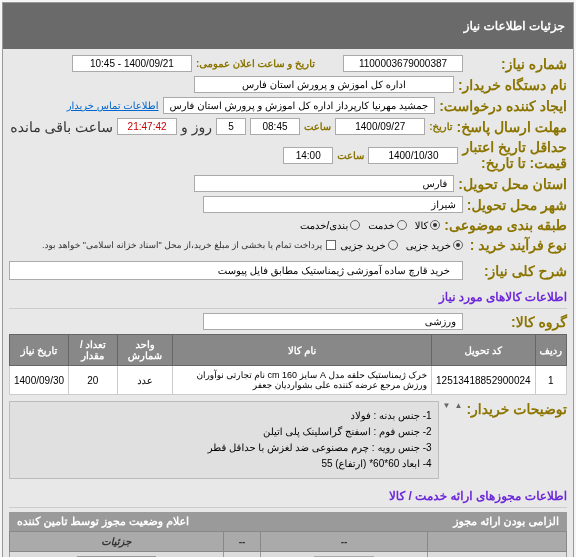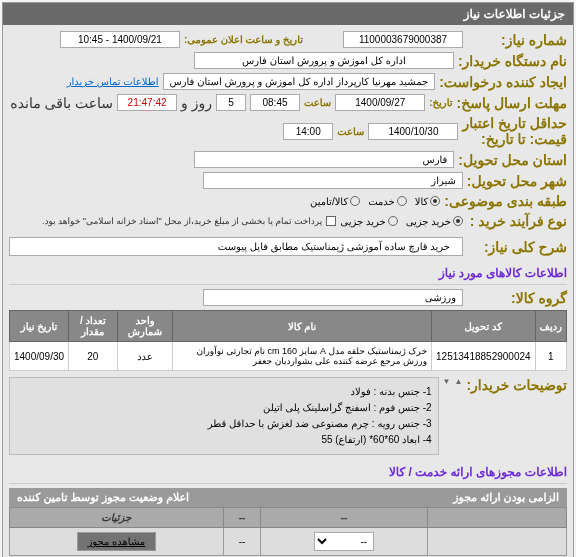--- a/index.html
+++ b/index.html
@@ -1,18 +1,18 @@
 <!DOCTYPE html>
 <html dir="rtl" lang="fa"><head>
 <meta charset="utf-8">
 <style>
 * { box-sizing: border-box; margin: 0; padding: 0; }
 body { font-family: Tahoma, Arial, sans-serif; font-size: 11px; background: #f5f5f5; width: 576px; direction: rtl; }
 .panel { border: 1px solid #999; margin: 2px; }
-.panel-header { background: #6a6a6a; color: #fff; padding: 4px 8px; font-weight: bold; font-size: 12px; }
+.panel-header { background: #6a6a6a; color: #fff; padding: 16px 8px; font-weight: bold; font-size: 12px; }
 .panel-body { padding: 6px; background: #e8e8e8; }
 .row { display: flex; align-items: center; margin-bottom: 4px; gap: 4px; flex-wrap: wrap; }
 .lbl { color: #8b7500; font-weight: bold; min-width: 100px; text-align: right; font-size: 14px; }
 .lbl-sm { color: #8b7500; font-weight: bold; font-size: 10px; }
 .val-box { background: #fff; border: 1px solid #aaa; padding: 2px 6px; min-width: 120px; display: inline-block; font-size: 10px; text-align: center; }
 .val-text { font-size: 14px; color: #333; }
 .link { color: #0066cc; text-decoration: underline; cursor: pointer; font-size: 10px; }
 .radio-group { display: flex; gap: 8px; align-items: center; }
 .radio-item { display: flex; align-items: center; gap: 2px; font-size: 10px; }
 .radio { width: 10px; height: 10px; border: 1px solid #666; border-radius: 50%; display: inline-block; position: relative; }
@@ -40,21 +40,21 @@
 
 <div class="panel">
   <div class="panel-header">
     <span>جزئیات اطلاعات نیاز</span>
   </div>
   <div class="panel-body content">
 
     <div class="row">
       <span class="lbl">شماره نیاز:</span>
       <span class="val-box">1100003679000387</span>
-      <span class="lbl-sm" style="margin-right:36px">تاریخ و ساعت اعلان عمومی:</span>
+      <span class="lbl-sm" style="margin-right:24px">تاریخ و ساعت اعلان عمومی:</span>
       <span class="val-box">1400/09/21 - 10:45</span>
     </div>
 
     <div class="row">
       <span class="lbl">نام دستگاه خریدار:</span>
       <span class="val-box" style="min-width:260px;text-align:center">اداره کل اموزش و پرورش استان فارس</span>
     </div>
 
     <div class="row">
       <span class="lbl">ایجاد کننده درخواست:</span>
@@ -100,21 +100,21 @@
         <span class="radio-item">
             <span class="radio checked"></span>
             <span>کالا</span>
           </span>
         <span class="radio-item">
             <span class="radio"></span>
             <span>خدمت</span>
           </span>
         <span class="radio-item">
             <span class="radio"></span>
-            <span>کالا/تامین</span>
+            <span>بندی/خدمت</span>
           </span>
       </div>
     </div>
 
     <div class="row">
       <span class="lbl">نوع فرآیند خرید :</span>
       <div class="radio-group">
         <span class="radio-item">
             <span class="radio checked"></span>
             <span>خرید جزیی</span>

